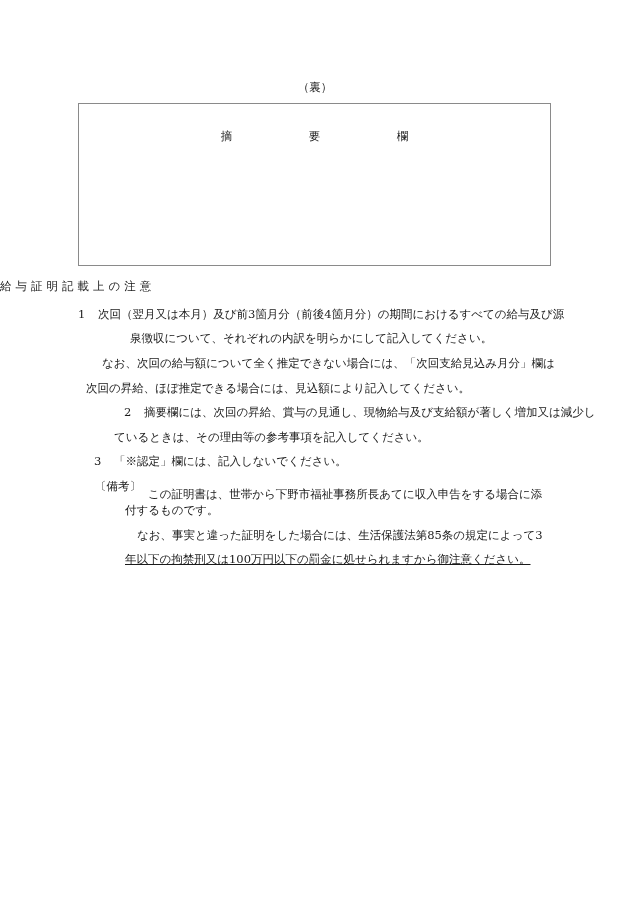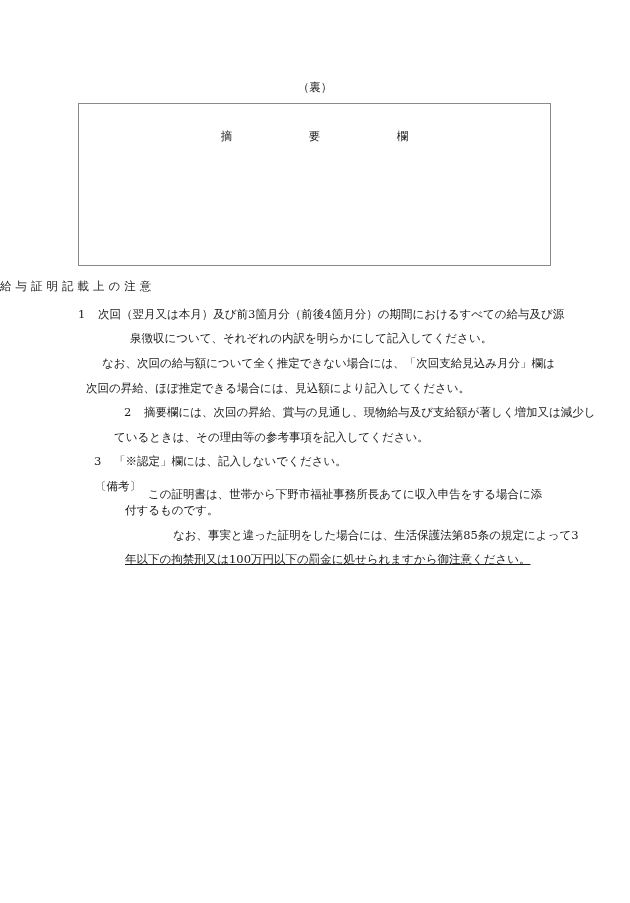--- a/index.html
+++ b/index.html
@@ -106,15 +106,15 @@
   <div class="line" style="top:24px;left:8px;margin-left:44px;">泉徴収について、それぞれの内訳を明らかにして記入してください。</div>
   <div class="line" style="top:49px;left:24px;">なお、次回の給与額について全く推定できない場合には、「次回支給見込み月分」欄は</div>
   <div class="line" style="top:74px;left:8px;">次回の昇給、ほぼ推定できる場合には、見込額により記入してください。</div>
   <div class="line" style="top:98px;left:11px;margin-left:35px;"><span class="num">2</span><span>摘要欄には、次回の昇給、賞与の見通し、現物給与及び支給額が著しく増加又は減少し</span></div>
   <div class="line" style="top:123px;left:8px;margin-left:28px;">ているときは、その理由等の参考事項を記入してください。</div>
   <div class="line" style="top:147px;left:16px;"><span class="num">3</span><span>「※認定」欄には、記入しないでください。</span></div>
 
   <div class="line" style="top:172px;left:17px;">〔備考〕</div>
   <div class="line" style="top:180px;left:70px;">この証明書は、世帯から下野市福祉事務所長あてに収入申告をする場合に添</div>
   <div class="line" style="top:196px;left:47px;">付するものです。</div>
-  <div class="line" style="top:221px;left:59px;margin-left:36px;">なお、事実と違った証明をした場合には、生活保護法第85条の規定によって3</div>
+  <div class="line" style="top:221px;left:59px;">なお、事実と違った証明をした場合には、生活保護法第85条の規定によって3</div>
   <div class="line" style="top:245px;left:47px;text-decoration:underline;">年以下の拘禁刑又は100万円以下の罰金に処せられますから御注意ください。</div>
 </div>
 
 </body></html>

